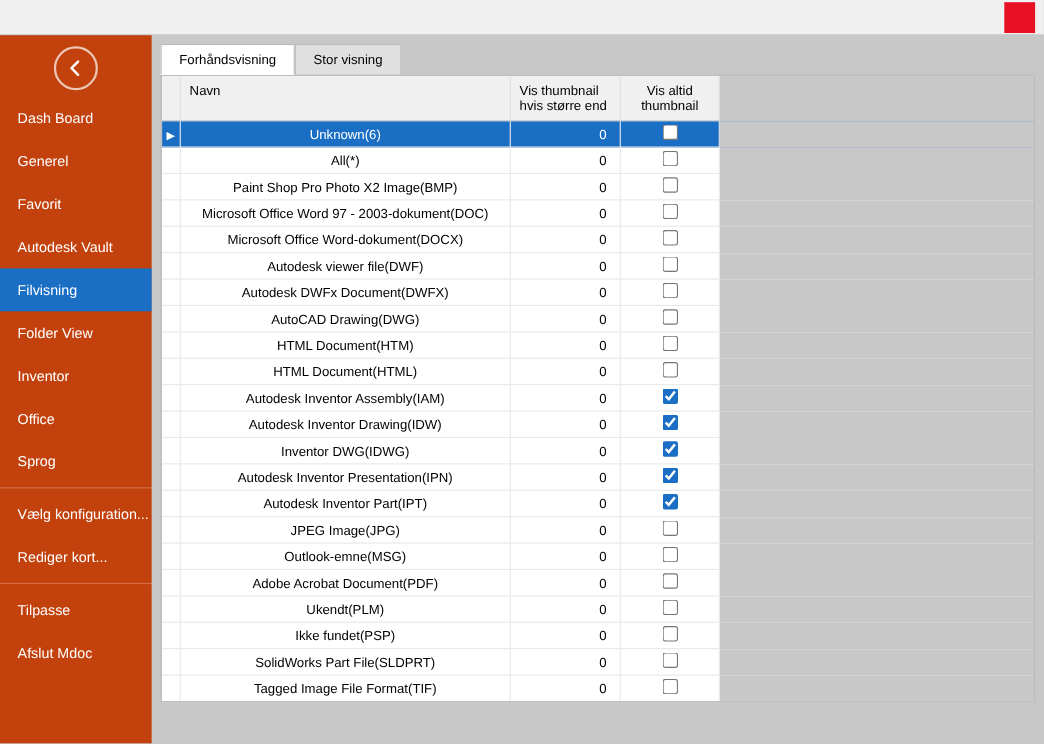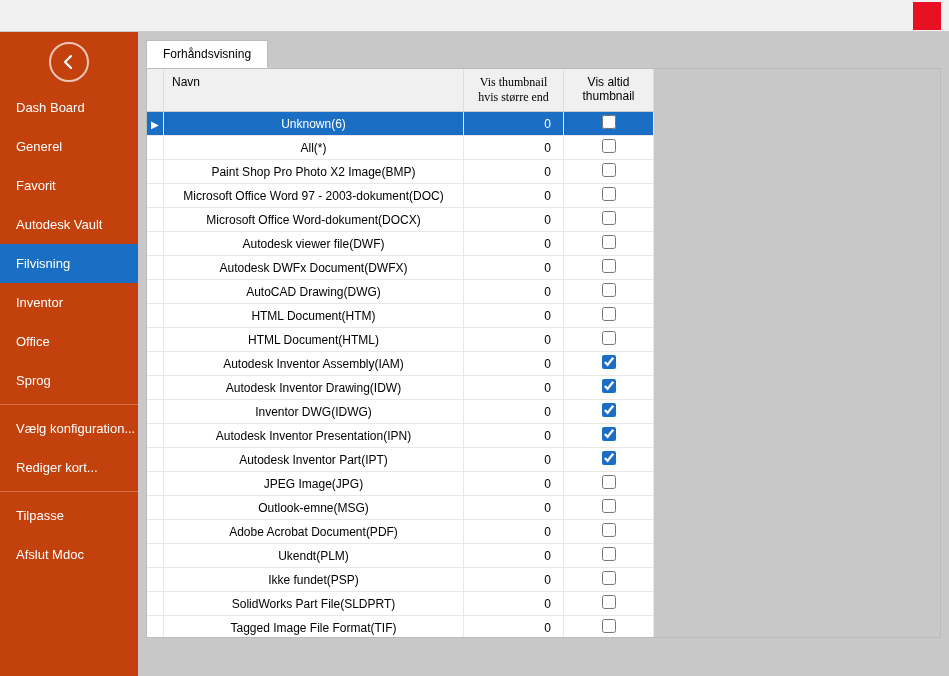--- a/index.html
+++ b/index.html
@@ -160,45 +160,47 @@
         </svg>
       </div>
     </div>
 
     <div id="sidebar-items-container">
     <div class="sidebar-item">Dash Board</div>
         <div class="sidebar-item">Generel</div>
         <div class="sidebar-item">Favorit</div>
         <div class="sidebar-item">Autodesk Vault</div>
         <div class="sidebar-item active">Filvisning</div>
+        <div class="sidebar-item">Folder View</div>
         <div class="sidebar-item">Inventor</div>
         <div class="sidebar-item">Office</div>
         <div class="sidebar-item">Sprog</div>
         <div class="sidebar-divider"></div>
         <div class="sidebar-item">Vælg konfiguration...</div>
         <div class="sidebar-item">Rediger kort...</div>
         <div class="sidebar-divider"></div>
         <div class="sidebar-item">Tilpasse</div>
         <div class="sidebar-item">Afslut Mdoc</div>
       </div>
   </div>
 
   <div class="content-area">
 
     <div class="tabs">
     <div class="tab active">Forhåndsvisning</div>
+        <div class="tab">Stor visning</div>
       </div>
 
     <div class="table-container">
       <table>
         <thead>
           <tr>
             <th style="width:16px;"></th>
             <th style="width:300px;">Navn</th>
-            <th style="width:100px;text-align:center;font-family:Liberation Serif, serif;">Vis thumbnail hvis større end</th>
+            <th style="width:100px;text-align:left;">Vis thumbnail hvis større end</th>
             <th style="width:90px;text-align:center;">Vis altid thumbnail</th>
             <th style="background:#c8c8c8;border:none;"></th>
           </tr>
         </thead>
         <tbody id="table-body">
         <tr class="selected">
               <td class="arrow-col"><span class="arrow" style="color:white;">▶</span></td>
               <td class="name-col">Unknown(6)</td>
               <td class="vis-col num-val">0</td>
               <td class="check-col"><input type="checkbox" style=""></td>

